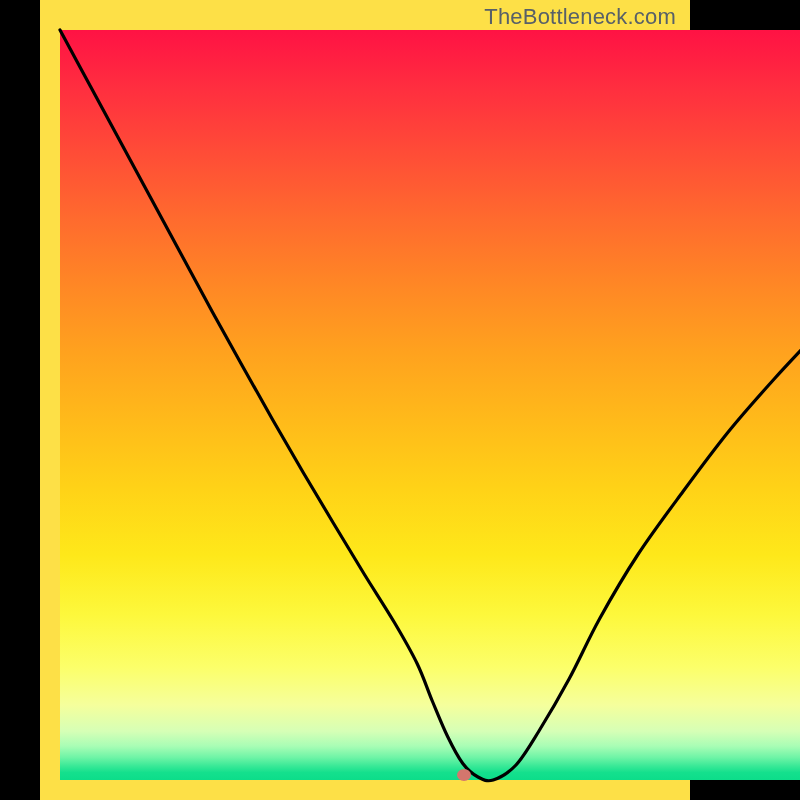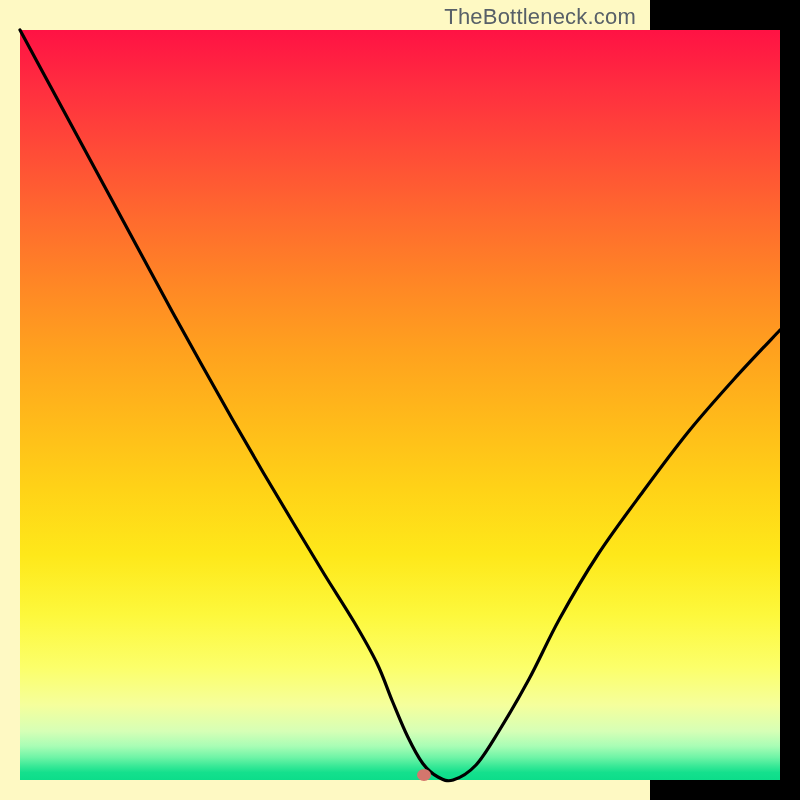--- a/index.html
+++ b/index.html
@@ -8,21 +8,22 @@
     width: 800px;
     height: 800px;
     background: #000;
     font-family: Arial, Helvetica, sans-serif;
     overflow: hidden;
   }
   .frame {
     position: relative;
     width: 650px;
     height: 800px;
-    background: #fef9c3;
+    background: #fde047;
+    margin-left: 40px;
   }
   .watermark {
     position: absolute;
     top: 4px;
     right: 14px;
     color: #586068;
     font-size: 22px;
     font-weight: 500;
     letter-spacing: 0.2px;
     user-select: none;

